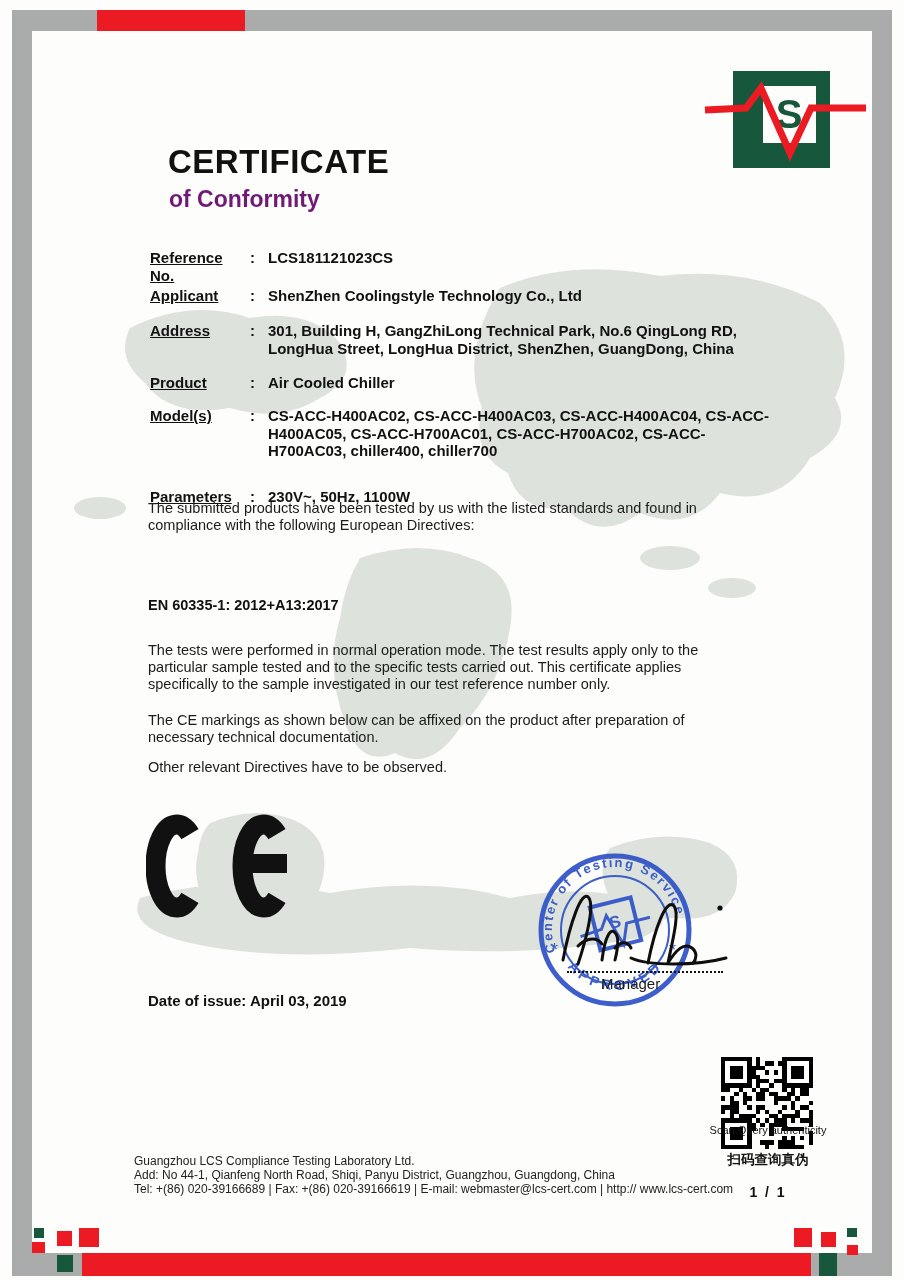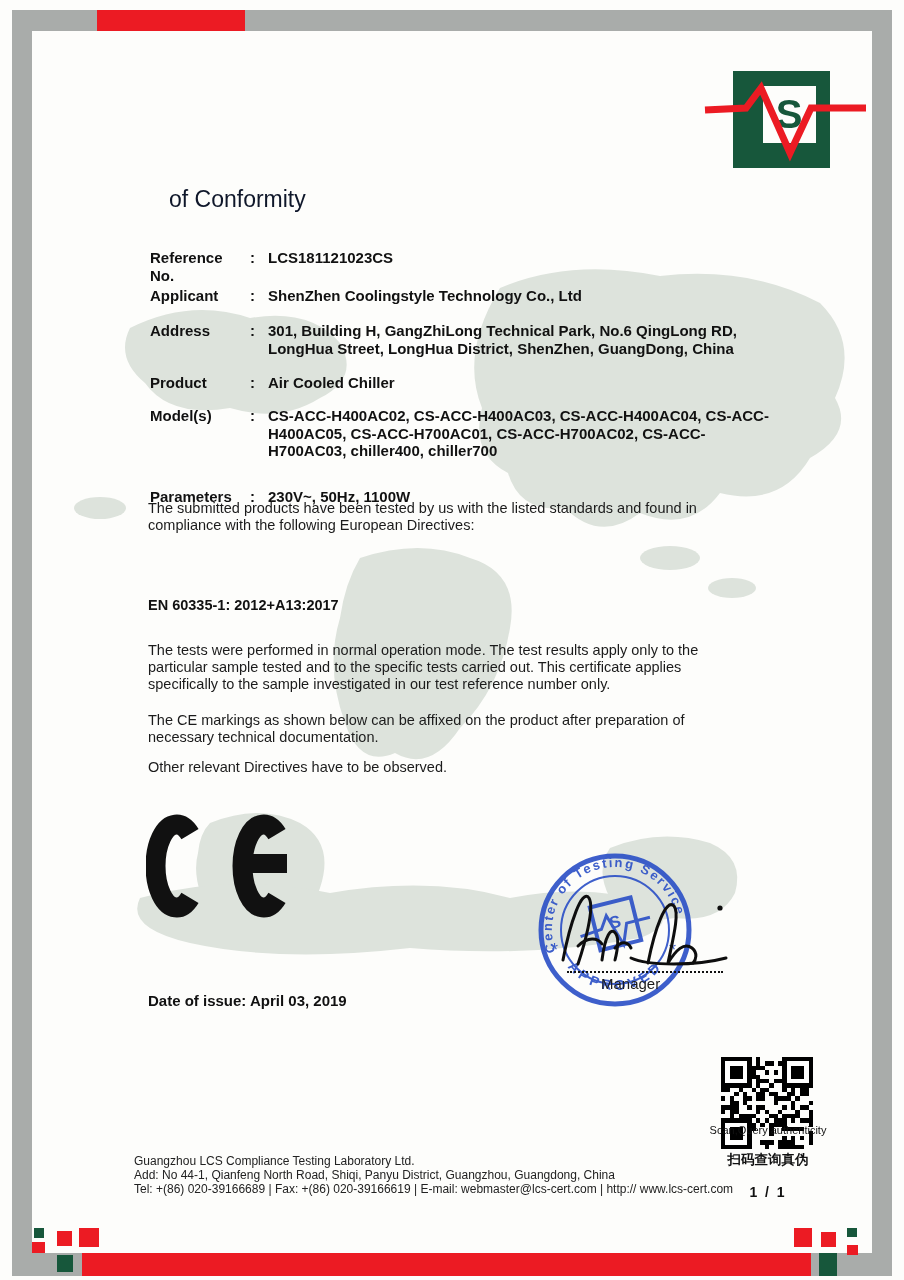--- a/index.html
+++ b/index.html
@@ -14,23 +14,23 @@
   .frame-top-red{position:absolute;left:85px;top:0;width:148px;height:21px;background:#ec1b23;}
   .frame-left{position:absolute;left:12px;top:10px;width:20px;height:1266px;background:#a9acaa;z-index:4;}
   .frame-right{position:absolute;left:872px;top:10px;width:20px;height:1266px;background:#a9acaa;z-index:4;}
   .frame-bottom{position:absolute;left:12px;top:1253px;width:880px;height:23px;background:#a9acaa;z-index:4;}
   .frame-bottom-red{position:absolute;left:70px;top:0;width:729px;height:23px;background:#ec1b23;}
   .fb-green{position:absolute;left:807px;top:0;width:18px;height:23px;background:#17573b;}
   .sq{position:absolute;z-index:5;}
   
   .abs{position:absolute;z-index:3;}
   .title{left:168px;top:143px;font-size:33px;font-weight:bold;letter-spacing:.5px;color:#111;}
-  .subtitle{left:169px;top:186px;font-size:23px;font-weight:normal;color:#0f172a;}
+  .subtitle{left:169px;top:186px;font-size:23px;font-weight:bold;color:#701a75;}
   .row{position:absolute;left:150px;z-index:3;display:flex;font-size:15px;font-weight:bold;line-height:17.5px;color:#111;}
-  .row .lbl{width:100px;flex:none;}
+  .row .lbl{width:100px;flex:none;text-decoration:underline;}
   .row .cln{width:18px;flex:none;text-align:left;}
   .row .val{width:512px;flex:none;}
   .para{position:absolute;left:148px;width:600px;font-size:14.5px;line-height:17px;z-index:3;color:#1b1b1b;}
   .bold{font-weight:bold;color:#111;}
   .std-line{margin:0;}
   .date-line{left:148px;top:992px;font-size:15px;font-weight:bold;color:#111;}
   
   .footer{left:134px;top:1154px;font-size:12px;line-height:14px;color:#222;z-index:3;}
   .qr-wrap{left:721px;top:1057px;z-index:3;}
   .qr-cap{left:698px;width:140px;text-align:center;z-index:3;color:#111;}
@@ -86,20 +86,21 @@
 
   <svg class="abs" style="left:693px;top:58px;z-index:3;" width="180" height="130" viewBox="0 0 180 130">
     <rect x="55" y="13" width="82" height="90" fill="#17573b"></rect>
     <rect x="70" y="28" width="53" height="57" fill="#fdfdfb"></rect>
     <rect x="40" y="13" width="15" height="97" fill="#17573b"></rect>
     <rect x="40" y="95" width="97" height="15" fill="#17573b"></rect>
     <text x="96" y="70" text-anchor="middle" font-size="40" font-weight="bold" fill="#17573b">S</text>
     <polyline points="12,52 53,50 68,30 97,95 118,50 173,50" fill="none" stroke="#ec1b23" stroke-width="7"></polyline>
   </svg>
 
+  <div class="abs title">CERTIFICATE</div>
   <div class="abs subtitle">of Conformity</div>
 
   <div class="row" style="top:249px;">
     <span class="lbl">Reference No.</span>
     <span class="cln">:</span>
     <span class="val">LCS181121023CS</span>
   </div>
   <div class="row" style="top:287px;">
     <span class="lbl">Applicant</span>
     <span class="cln">:</span>

